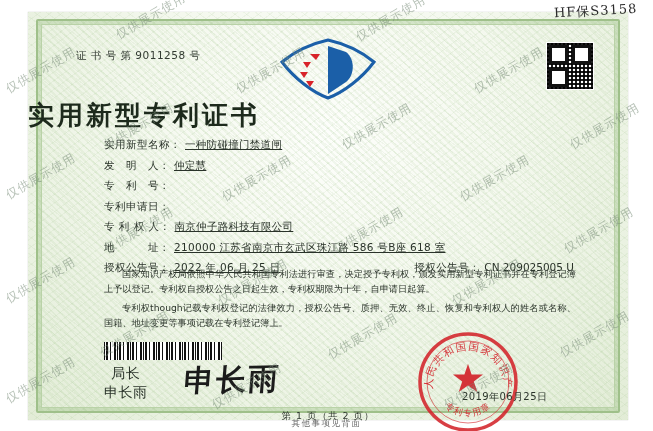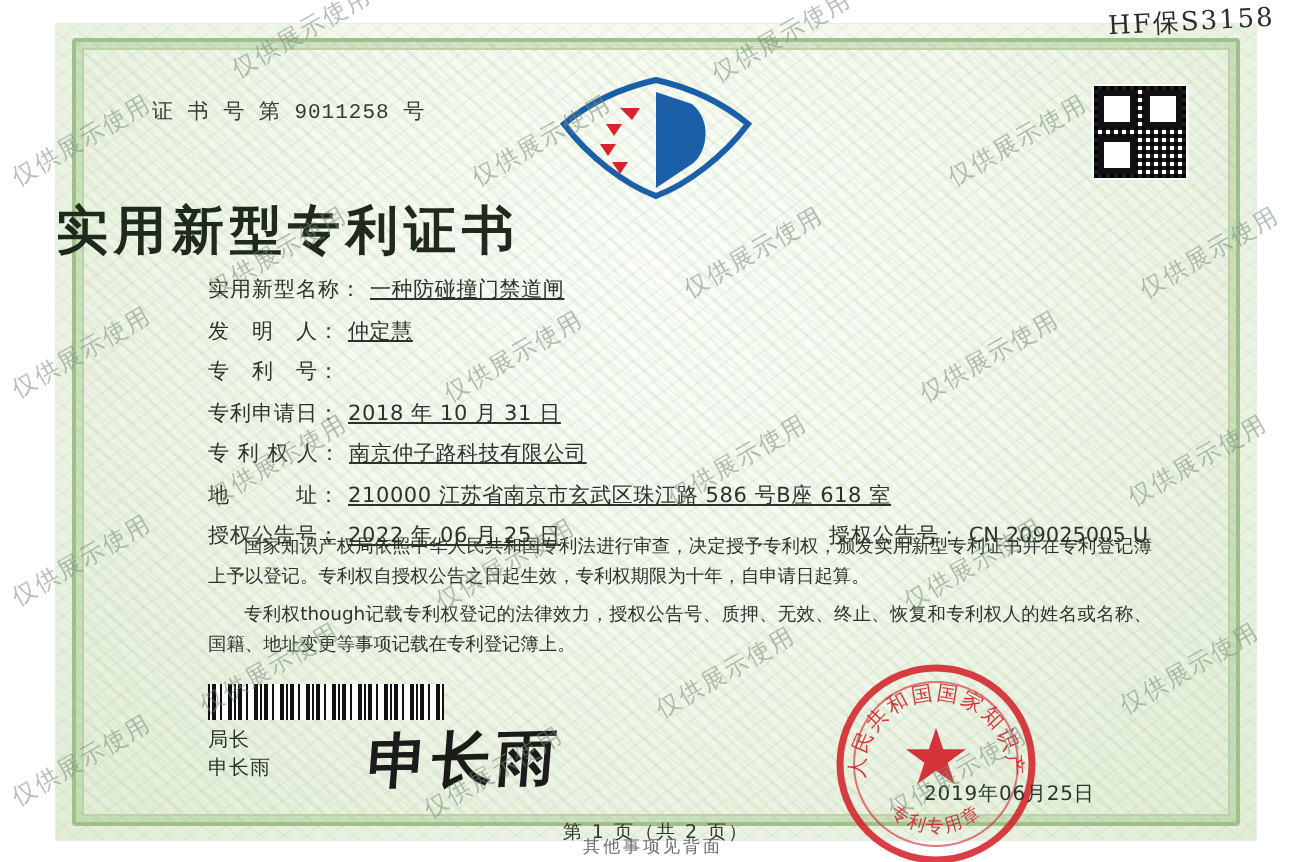--- a/index.html
+++ b/index.html
@@ -76,21 +76,20 @@
 
   
   .cert-no {
     position: absolute;
     left: 48px;
     top: 37px;
     font-size: 10.5px;
     color: #333b33;
     letter-spacing: 0.5px;
     white-space: nowrap;
-    font-family: Liberation Mono, monospace;
   }
 
   .qr {
     position: absolute;
     right: 34px;
     top: 30px;
     width: 46px;
     height: 46px;
     background-color: #ffffff;
     background-image:
@@ -194,24 +193,25 @@
       repeating-linear-gradient(90deg,
         #111 0 1px, #fff 1px 2px, #111 2px 4px, #fff 4px 6px,
         #111 6px 7px, #fff 7px 10px, #111 10px 12px, #fff 12px 13px);
   }
 
   
   .sig-label {
     position: absolute;
     left: 76px;
     top: 352px;
-    font-size: 10px;
+    font-size: 14px;
     line-height: 1.35;
     color: #2a332a;
     letter-spacing: 0.5px;
+    text-align: center;
   }
   .sig-hand {
     position: absolute;
     left: 156px;
     top: 348px;
     font-family: "DejaVu Serif", "Liberation Serif", serif;
     font-size: 30px;
     font-weight: bold;
     color: #1b1b1b;
     letter-spacing: 2px;
@@ -317,21 +317,20 @@
       </div>
       <div class="frow">
         <span class="flabel">发　明　人：</span>
         <span class="fvalue">仲定慧</span>
       </div>
       <div class="frow">
         <span class="flabel">专　利　号：</span>
       </div>
       <div class="frow">
         <span class="flabel">专利申请日：</span>
-        <span class="fvalue">2018 年 10 月 31 日</span>
       </div>
       <div class="frow">
         <span class="flabel">专 利 权 人：</span>
         <span class="fvalue">南京仲子路科技有限公司</span>
       </div>
       <div class="frow">
         <span class="flabel">地　　　址：</span>
         <span class="fvalue">210000 江苏省南京市玄武区珠江路 586 号B座 618 室</span>
       </div>
       <div class="frow split">

